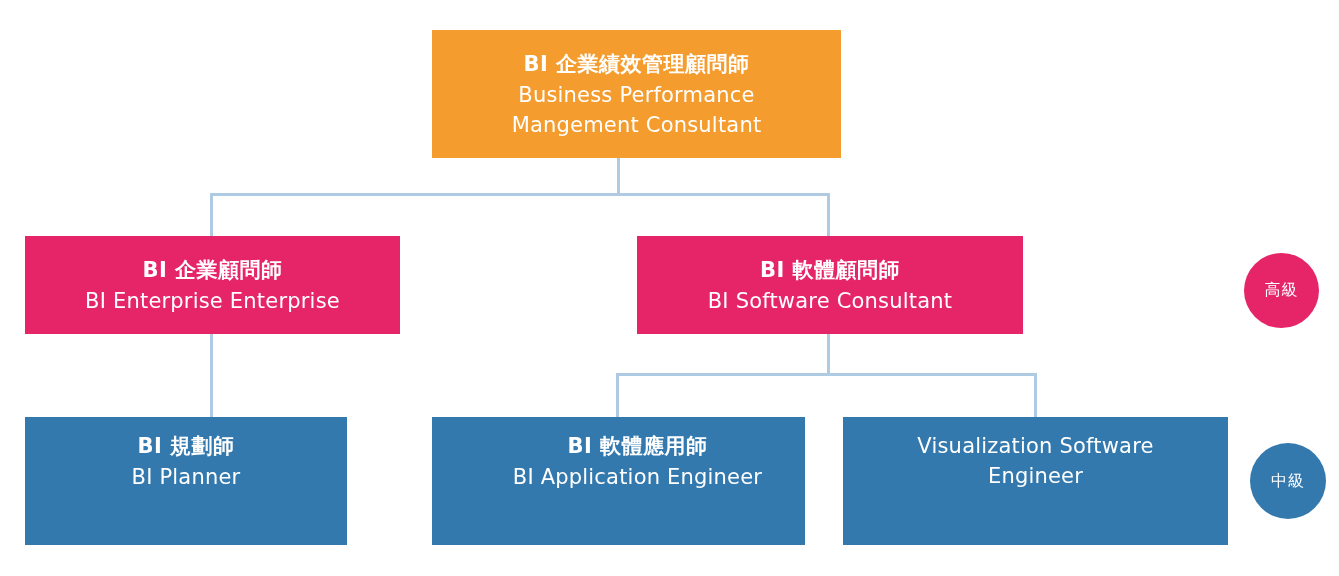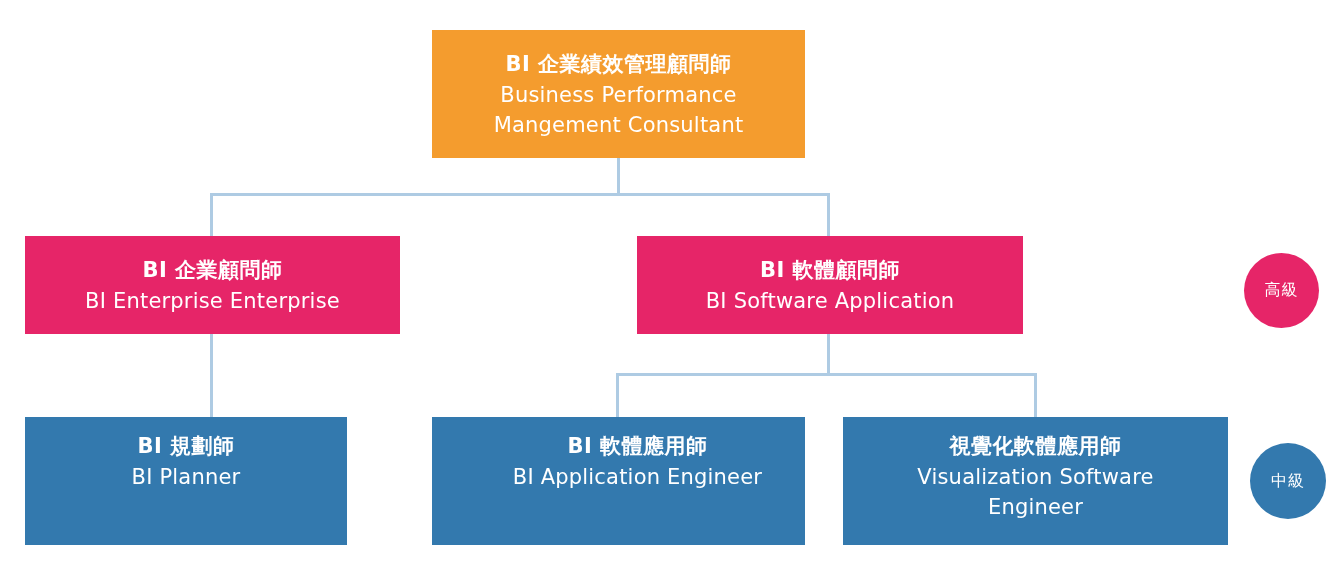--- a/index.html
+++ b/index.html
@@ -37,21 +37,21 @@
     letter-spacing: 0.5px;
   }
   .node .en {
     font-weight: 400;
     font-size: 21px;
     line-height: 30px;
     white-space: pre-line;
     letter-spacing: 0.2px;
   }
 
-  .node-root  { left: 432px; top: 30px;  width: 373px; height: 128px; background: var(--orange); }
+  .node-root  { left: 432px; top: 30px;  width: 409px; height: 128px; background: var(--orange); }
   .node-ent   { left: 25px;  top: 236px; width: 375px; height: 98px;  background: var(--pink); }
   .node-soft  { left: 637px; top: 236px; width: 386px; height: 98px;  background: var(--pink); }
   .node-plan  { left: 25px;  top: 417px; width: 322px; height: 128px; background: var(--blue); justify-content: flex-start; padding-top: 14px; }
   .node-app   { left: 432px; top: 417px; width: 373px; height: 128px; background: var(--blue); justify-content: flex-start; padding-top: 14px; padding-left: 38px; }
   .node-vis   { left: 843px; top: 417px; width: 385px; height: 128px; background: var(--blue); justify-content: flex-start; padding-top: 14px; }
 
   .line {
     position: absolute;
     background: var(--connector);
   }
@@ -100,35 +100,34 @@
 Mangement Consultant</div>
   </div>
 
   <div class="node node-ent">
     <div class="zh">BI 企業顧問師</div>
     <div class="en">BI Enterprise Enterprise</div>
   </div>
 
   <div class="node node-soft">
     <div class="zh">BI 軟體顧問師</div>
-    <div class="en">BI Software Application</div>
+    <div class="en">BI Software Consultant</div>
   </div>
 
   <div class="node node-plan">
     <div class="zh">BI 規劃師</div>
     <div class="en">BI Planner</div>
   </div>
 
   <div class="node node-app">
     <div class="zh">BI 軟體應用師</div>
     <div class="en">BI Application Engineer</div>
   </div>
 
   <div class="node node-vis">
-    <div class="zh">視覺化軟體應用師</div>
     <div class="en">Visualization Software
 Engineer</div>
   </div>
 
   <div class="badge badge-advanced">
     <span>高級</span>
   </div>
   <div class="badge badge-intermediate">
     <span>中級</span>
   </div>

